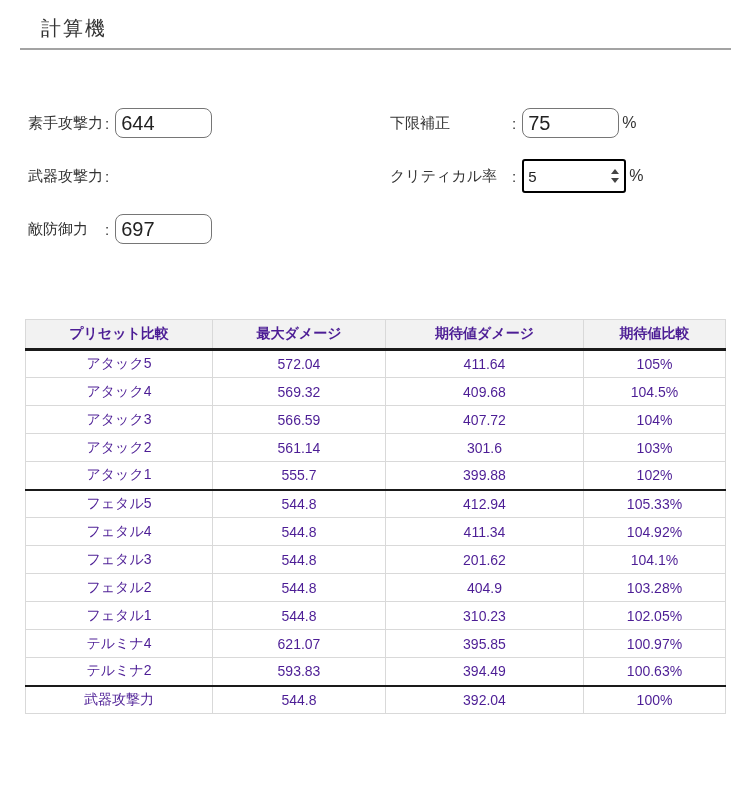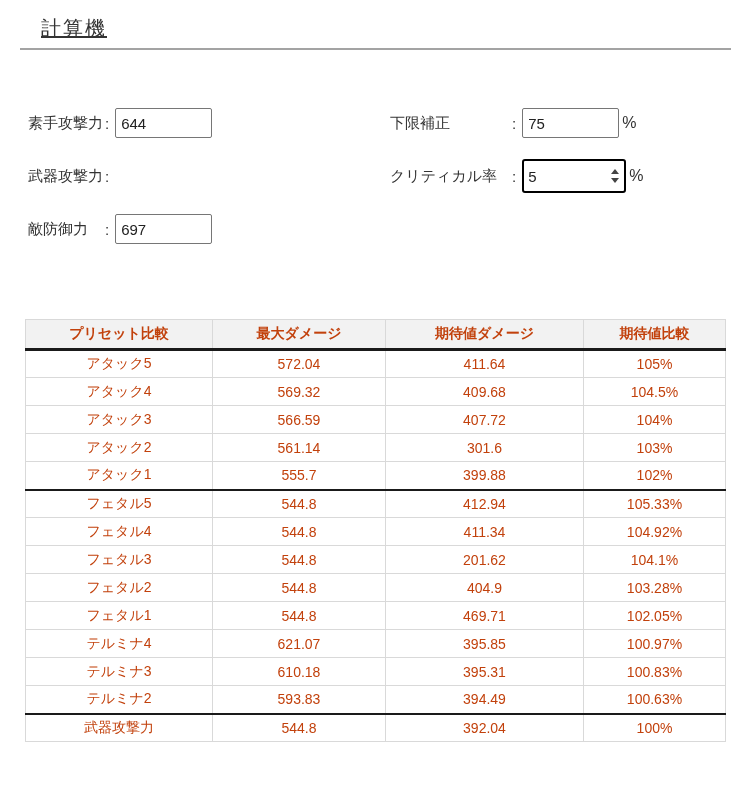--- a/index.html
+++ b/index.html
@@ -12,21 +12,20 @@
     overflow: hidden;
   }
 
   
   .page-header {
     margin: 8px 18px 0 20px;
     height: 42px;
     display: flex;
     align-items: flex-end;
     border-bottom: 2px solid var(--rule-color, #a3a3a3);
-    text-decoration: underline;
   }
   .accent-bar {
     width: 8px;
     background: var(--accent-bar-color, #8a8a8a);
   }
   .page-title {
     font-size: 20px;
     font-weight: 400;
     letter-spacing: 2px;
     color: #333;
@@ -50,23 +49,23 @@
     font-size: 15px;
   }
   .form-col-left  .field-label { width: 77px; }
   .form-col-right .field-label { width: 122px; }
   .field-colon { margin-right: 6px; }
 
   .text-input {
     width: 97px;
     height: 30px;
     border: 1px solid #767676;
-    border-radius: 2px;
+    border-radius: 8px;
     padding: 0 5px;
-    font-size: 15px;
+    font-size: 20px;
     font-family: inherit;
     color: #222;
     background: #fff;
   }
   .field-suffix { margin-left: 3px; font-size: 16px; }
 
   
   .spin-input {
     width: 104px;
     height: 34px;
@@ -103,21 +102,21 @@
   .spin-up   { border-bottom: 5px solid #444; }
   .spin-down { border-top: 5px solid #444; }
 
   
   .preset-table {
     margin: 52px 0 0 25px;
     width: 700px;
     border-collapse: collapse;
     table-layout: fixed;
     font-size: 14px;
-    color: #c2410c;
+    color: #4c1d95;
   }
   .preset-table th {
     background: var(--header-bg, #f2f2f2);
     font-weight: 700;
     height: 30px;
     border: 1px solid var(--grid-color, #d9d9d9);
     border-bottom: 3px solid var(--strong-border, #1a1a1a);
     text-align: center;
     padding: 0;
   }
@@ -249,36 +248,30 @@
         </tr>
         <tr>
           <td>フェタル2</td>
           <td>544.8</td>
           <td>404.9</td>
           <td>103.28%</td>
         </tr>
         <tr>
           <td>フェタル1</td>
           <td>544.8</td>
-          <td>469.71</td>
+          <td>310.23</td>
           <td>102.05%</td>
         </tr>
         <tr>
           <td>テルミナ4</td>
           <td>621.07</td>
           <td>395.85</td>
           <td>100.97%</td>
         </tr>
         <tr>
-          <td>テルミナ3</td>
-          <td>610.18</td>
-          <td>395.31</td>
-          <td>100.83%</td>
-        </tr>
-        <tr>
           <td>テルミナ2</td>
           <td>593.83</td>
           <td>394.49</td>
           <td>100.63%</td>
         </tr>
         <tr class="group-start">
           <td>武器攻撃力</td>
           <td>544.8</td>
           <td>392.04</td>
           <td>100%</td>

